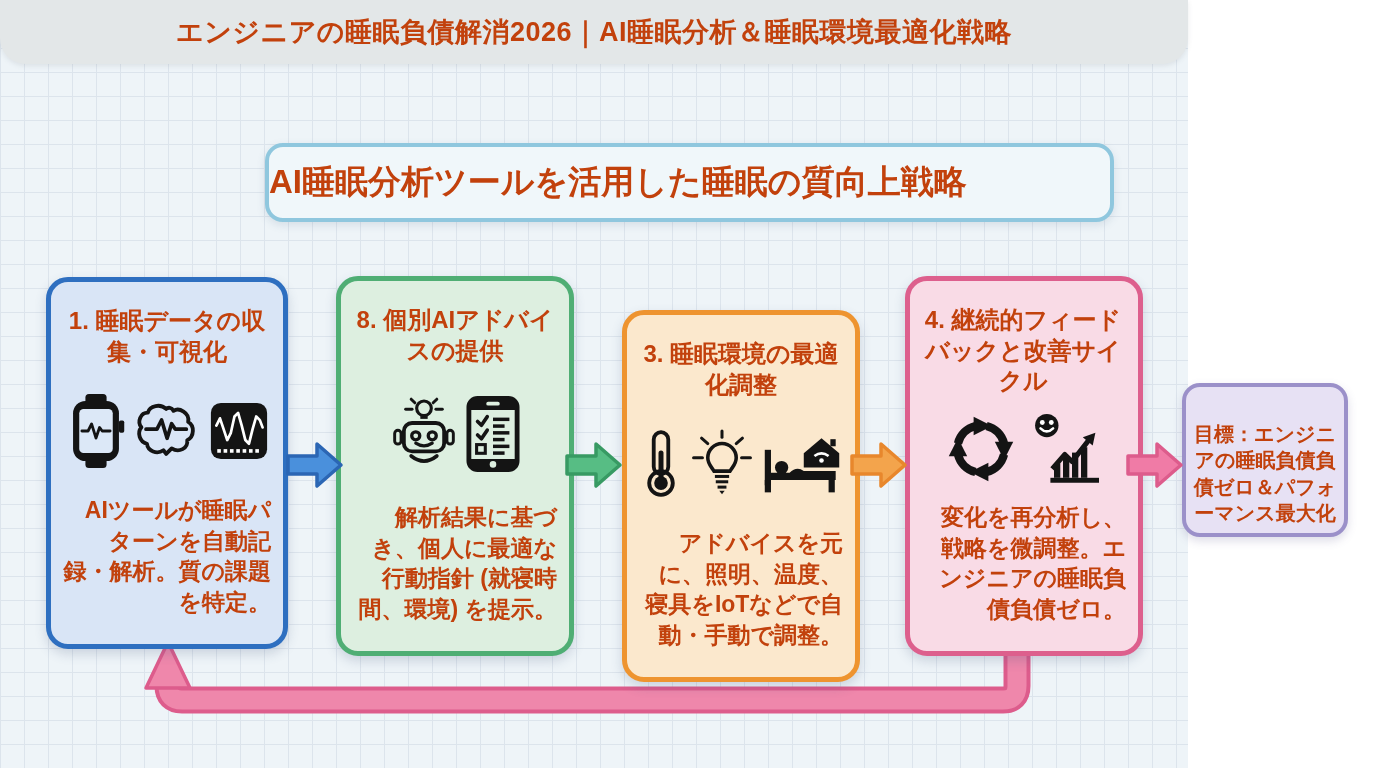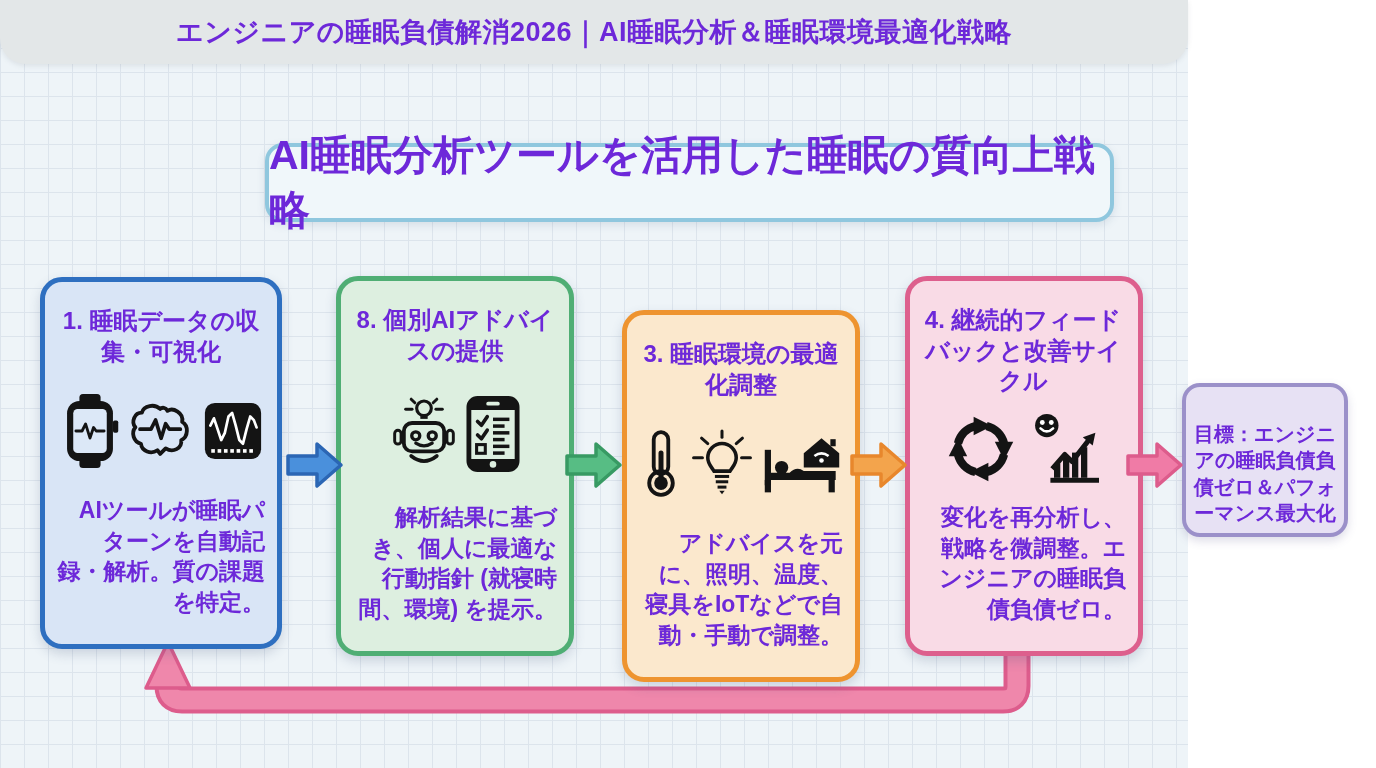--- a/index.html
+++ b/index.html
@@ -1,48 +1,48 @@
 <!DOCTYPE html>
 <html><head>
 <meta charset="utf-8">
 <style>
   html,body{margin:0;padding:0;width:1376px;height:768px;overflow:hidden;}
   .stage{
     position:relative;width:1188px;height:768px;
-    font-family:"Liberation Sans","DejaVu Sans",sans-serif;color:#6d28d9;
+    font-family:"Liberation Sans","DejaVu Sans",sans-serif;color:#c2410c;
     background-color:#eef4f8;
     background-image:
       linear-gradient(#dce4ec 1px, transparent 1px),
       linear-gradient(90deg, #dce4ec 1px, transparent 1px);
     background-size:24px 24px;
   }
   .topbar{
     position:absolute;left:0;top:0;width:100%;height:64px;
     border-radius:0 0 26px 26px;
     display:flex;align-items:center;justify-content:center;
     box-shadow:0 2px 5px rgba(90,100,110,.12);
     z-index:4;
   }
   .topbar h1{margin:0;font-size:27px;font-weight:bold;letter-spacing:.5px;}
   .strategy-box{
     position:absolute;left:265px;top:143px;width:849px;height:79px;
     border:4px solid;border-radius:18px;box-sizing:border-box;
     display:flex;align-items:center;justify-content:flex-start;
-    font-size:41px;font-weight:bold;
+    font-size:33px;font-weight:bold;
     box-shadow:0 3px 8px rgba(80,110,140,.16);
     z-index:2;
   }
   .card{
     position:absolute;z-index:2;
     border:5px solid;border-radius:22px;box-sizing:border-box;
     display:flex;flex-direction:column;align-items:center;
     padding:24px 12px 18px;
     box-shadow:0 5px 12px rgba(60,80,120,.20);
   }
-  .card1{left:40px;top:277px;width:242px;height:372px;}
+  .card1{left:46px;top:277px;width:242px;height:372px;}
   .card2{left:336px;top:276px;width:238px;height:380px;}
   .card3{left:622px;top:277px;width:238px;height:372px;}
   .card4{left:905px;top:276px;width:238px;height:380px;}
   .card-title{font-size:24px;font-weight:bold;text-align:center;line-height:1.28;}
   .icon-row{flex:1;display:flex;align-items:center;justify-content:center;gap:9px;}
   .card-desc{font-size:23px;font-weight:bold;text-align:right;line-height:1.34;margin-bottom:8px;}
   .goal-box{
     position:absolute;z-index:2;left:1182px;top:383px;width:166px;height:154px;
     border:4px solid;border-radius:18px;box-sizing:border-box;
     display:flex;align-items:flex-end;justify-content:center;text-align:center;

